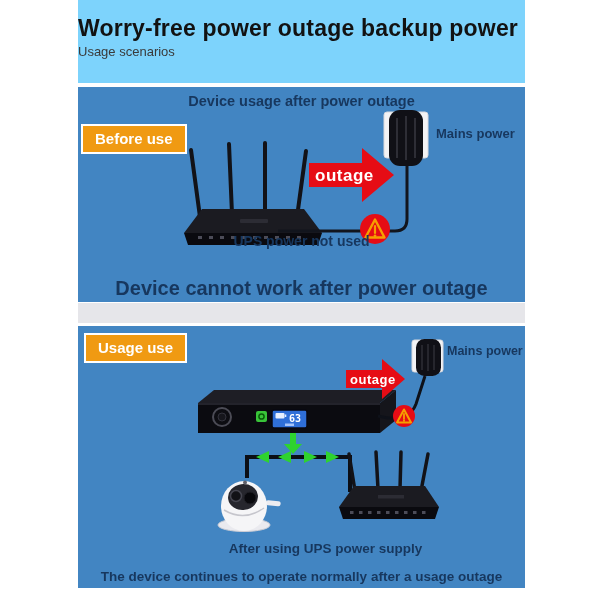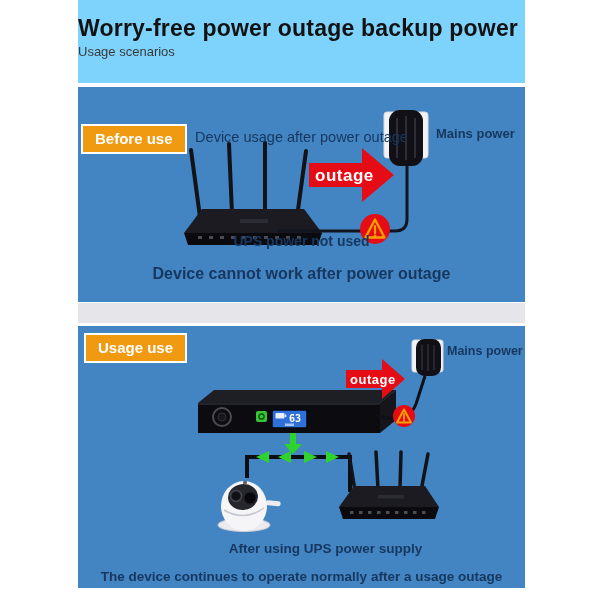--- a/index.html
+++ b/index.html
@@ -12,24 +12,24 @@
   
   .panel{background:#4285c2;overflow:hidden;}
   .panel1{top:87px;height:215px;}
   .divider{top:303px;height:20px;background:#e6e6ea;}
   .panel2{top:326px;height:262px;}
   .badge{position:absolute;background:#f09a12;border:2px solid #ffffff;color:#ffffff;
          font-weight:bold;font-size:15px;padding:4px 12px;line-height:18px;}
   .badge1{left:3px;top:5px;margin-top:32px;}
   .badge2{left:6px;top:7px;}
   .heading{position:absolute;left:0;right:0;top:6px;text-align:center;
-           color:#17375e;font-weight:normal;font-size:14.5px;margin-top:36px;}
+           color:#17375e;font-weight:bold;font-size:14.5px;}
   .caption{position:absolute;left:0;right:0;text-align:center;color:#17375e;font-weight:bold;}
   .p1c1{top:146px;font-size:14px;}
-  .p1c2{top:178px;font-size:16px;}
+  .p1c2{top:190px;font-size:20px;}
   .p2c1{top:215px;font-size:13.5px;padding-left:48px;}
   .p2c2{top:243px;font-size:13.5px;}
   svg.diagram{position:absolute;left:0;top:0;}
   .outage-text{font:bold 17px "Liberation Sans",sans-serif;fill:#ffffff;letter-spacing:.5px;}
   .outage-text.small{font-size:13px;}
   .mains-text{font:bold 13px "Liberation Sans",sans-serif;fill:#17375e;}
   .mains-text.small{font-size:12.5px;}
   .lcd-digits{font:bold 10px "DejaVu Sans Mono",monospace;fill:#ffffff;}
 </style>
 </head>

